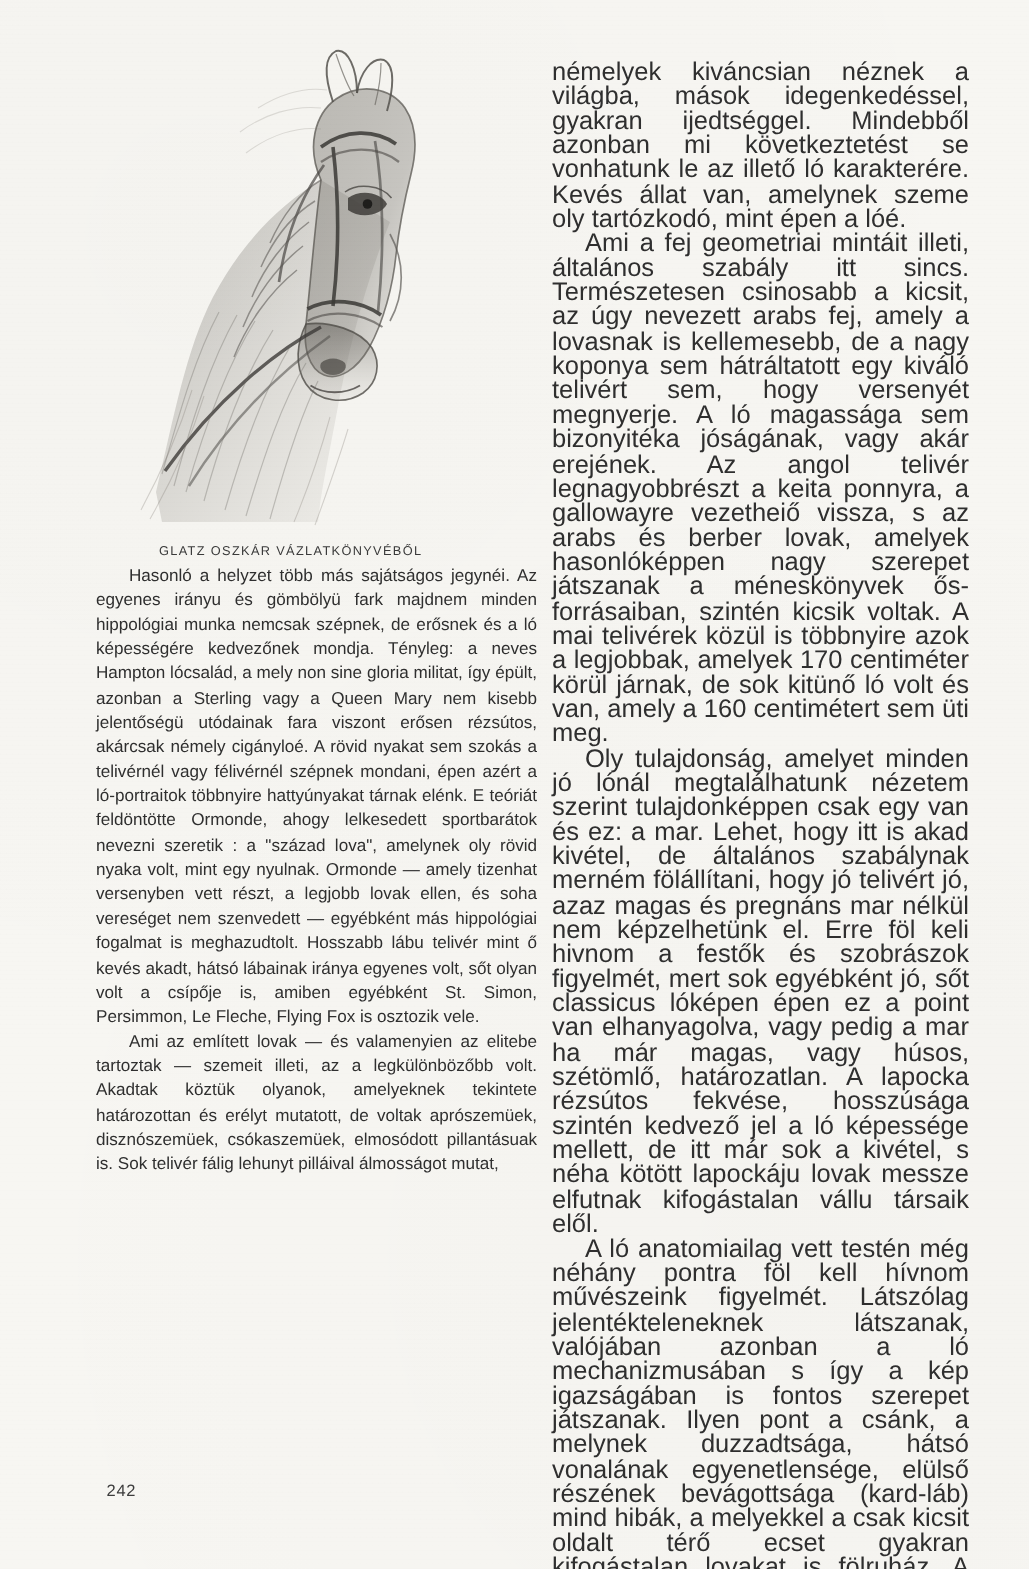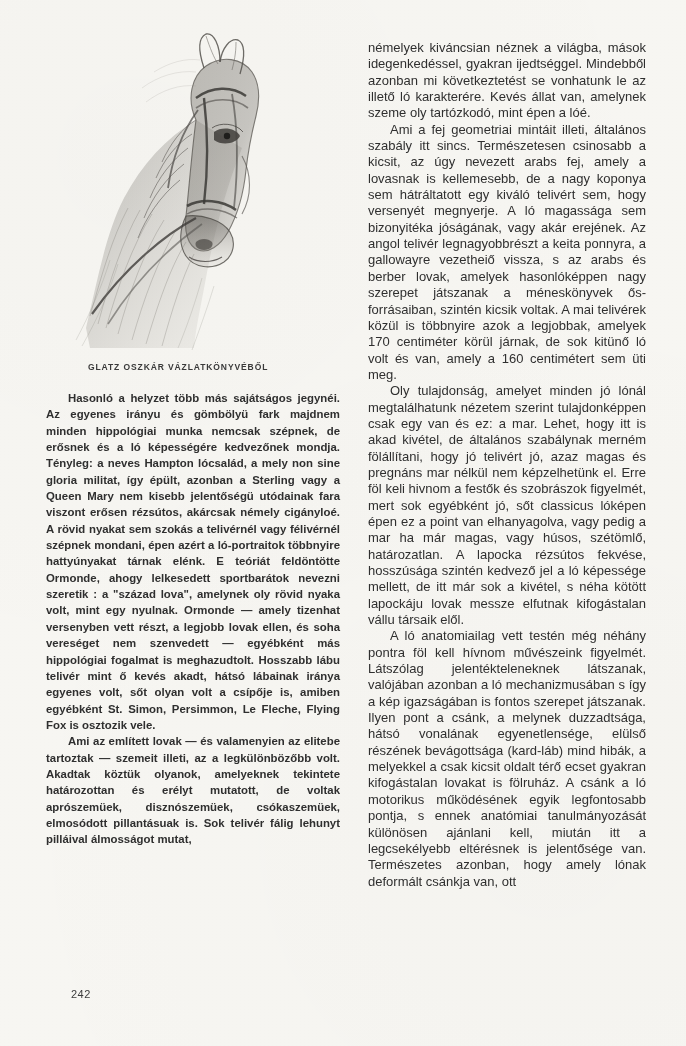--- a/index.html
+++ b/index.html
@@ -26,24 +26,23 @@
       radial-gradient(circle at 80% 80%, rgba(0,0,0,0.012) 0%, rgba(0,0,0,0) 60%);
   }
   .columns {
     position: absolute;
     left: 0; top: 0;
     width: 686px;
     height: 1046px;
   }
   .col-left {
     position: absolute;
-    left: 46px;
+    left: 64px;
     top: 28px;
     width: 294px;
-    font-weight: bold;
   }
   .col-right {
     position: absolute;
     left: 368px;
     top: 40px;
     width: 278px;
   }
 
   
   .figure {
@@ -71,21 +70,21 @@
     text-align: justify;
     text-justify: inter-word;
     color: #2f2f2f;
     font-family: "Liberation Sans", sans-serif;
     text-indent: 22px;
     hyphens: none;
   }
   .body-text p + p { margin-top: 0px; }
 
   .col-right .body-text p {
-    font-size: 13px;
+    font-size: 17px;
     line-height: 16.35px;
   }
 
   .page-number {
     position: absolute;
     left: 46px;
     top: 988px;
     font-size: 11px;
     color: #3c3c3c;
     letter-spacing: 0.5px;
@@ -191,21 +190,21 @@
           <g stroke="#8b877f" stroke-width="0.7" stroke-opacity="0.25" fill="none">
             <path d="M96 60 C 112 48, 132 42, 150 44"></path>
             <path d="M100 74 C 116 62, 134 56, 150 58"></path>
             <path d="M108 44 C 124 34, 140 30, 154 32"></path>
           </g>
         </svg>
       </div>
 
       <div class="figure-caption">GLATZ OSZKÁR VÁZLATKÖNYVÉBŐL</div>
 
-      <div class="body-text" style="margin-top:18px;">
+      <div class="body-text" style="margin-top:4px;">
         <p>Hasonló a helyzet több más sajátságos jegynéi. Az egyenes irányu és gömbölyü fark majdnem minden hippológiai munka nemcsak szépnek, de erősnek és a ló képességére kedvezőnek mondja. Tényleg: a neves Hampton lócsalád, a mely non sine gloria militat, így épült, azonban a Sterling vagy a Queen Mary nem kisebb jelentőségü utódainak fara viszont erősen rézsútos, akárcsak némely cigányloé. A rövid nyakat sem szokás a telivérnél vagy félivérnél szépnek mondani, épen azért a ló-portraitok többnyire hattyúnyakat tárnak elénk. E teóriát feldöntötte Ormonde, ahogy lelkesedett sportbarátok nevezni szeretik : a "század lova", amelynek oly rövid nyaka volt, mint egy nyulnak. Ormonde — amely tizenhat versenyben vett részt, a legjobb lovak ellen, és soha vereséget nem szenvedett — egyébként más hippológiai fogalmat is meghazudtolt. Hosszabb lábu telivér mint ő kevés akadt, hátsó lábainak iránya egyenes volt, sőt olyan volt a csípője is, amiben egyébként St. Simon, Persimmon, Le Fleche, Flying Fox is osztozik vele.</p>
         <p>Ami az említett lovak — és valamenyien az elitebe tartoztak — szemeit illeti, az a legkülönbözőbb volt. Akadtak köztük olyanok, amelyeknek tekintete határozottan és erélyt mutatott, de voltak aprószemüek, disznószemüek, csókaszemüek, elmosódott pillantásuak is. Sok telivér fálig lehunyt pilláival álmosságot mutat,</p>
       </div>
     </div>
 
     <div class="col-right">
       <div class="body-text">
         <p style="text-indent:0;">némelyek kiváncsian néznek a világba, mások idegenkedéssel, gyakran ijedtséggel. Mindebből azonban mi következtetést se vonhatunk le az illető ló karakterére. Kevés állat van, amelynek szeme oly tartózkodó, mint épen a lóé.</p>
         <p>Ami a fej geometriai mintáit illeti, általános szabály itt sincs. Természetesen csinosabb a kicsit, az úgy nevezett arabs fej, amely a lovasnak is kellemesebb, de a nagy koponya sem hátráltatott egy kiváló telivért sem, hogy versenyét megnyerje. A ló magassága sem bizonyitéka jóságának, vagy akár erejének. Az angol telivér legnagyobbrészt a keita ponnyra, a gallowayre vezetheiő vissza, s az arabs és berber lovak, amelyek hasonlóképpen nagy szerepet játszanak a méneskönyvek ős-forrásaiban, szintén kicsik voltak. A mai telivérek közül is többnyire azok a legjobbak, amelyek 170 centiméter körül járnak, de sok kitünő ló volt és van, amely a 160 centimétert sem üti meg.</p>
         <p>Oly tulajdonság, amelyet minden jó lónál megtalálhatunk nézetem szerint tulajdonképpen csak egy van és ez: a mar. Lehet, hogy itt is akad kivétel, de általános szabálynak merném fölállítani, hogy jó telivért jó, azaz magas és pregnáns mar nélkül nem képzelhetünk el. Erre föl keli hivnom a festők és szobrászok figyelmét, mert sok egyébként jó, sőt classicus lóképen épen ez a point van elhanyagolva, vagy pedig a mar ha már magas, vagy húsos, szétömlő, határozatlan. A lapocka rézsútos fekvése, hosszúsága szintén kedvező jel a ló képessége mellett, de itt már sok a kivétel, s néha kötött lapockáju lovak messze elfutnak kifogástalan vállu társaik elől.</p>

